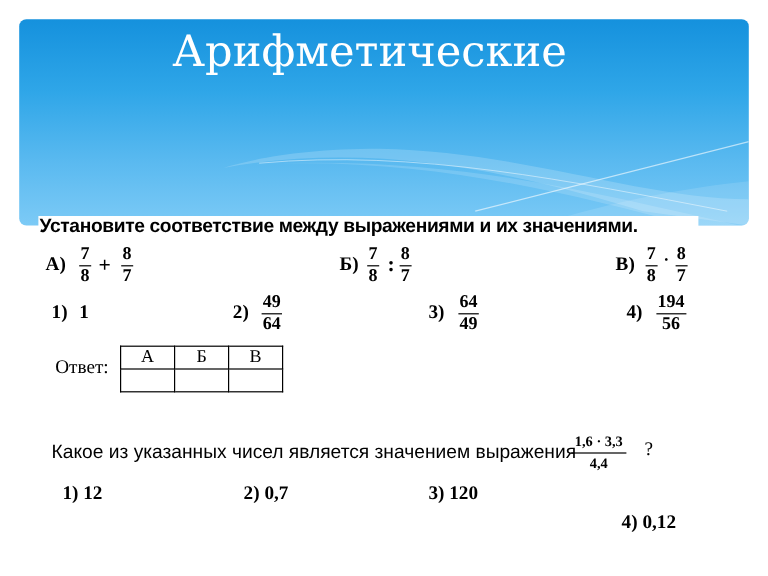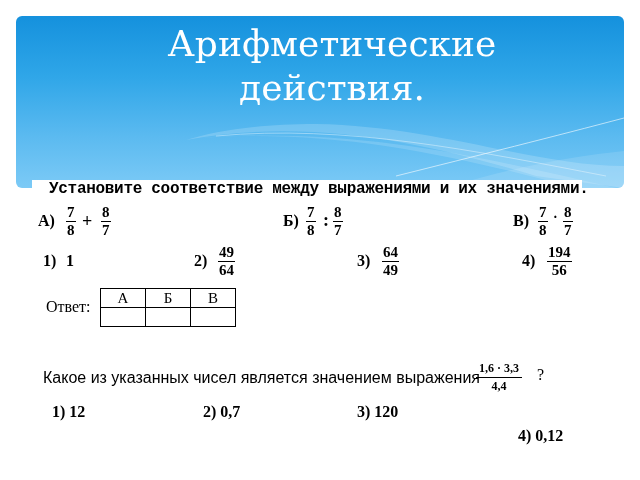--- a/index.html
+++ b/index.html
@@ -10,33 +10,33 @@
     color: #000;
   }
   .banner {
     position: absolute; left: 16px; top: 16px; width: 608px; height: 172px;
     border-radius: 6px;
     background: linear-gradient(to bottom, #1591dd 0%, #2fa6e8 35%, #5bbaf0 70%, #7ccaf6 100%);
     overflow: hidden;
   }
   .banner svg { position: absolute; left: 0; top: 0; }
   .title {
-    position: absolute; left: 28px; top: 22px; width: 608px;
+    position: absolute; left: 4px; top: 22px; width: 608px;
     text-align: center; color: #ffffff;
     font-family: "DejaVu Serif", serif;
     font-size: 36px; line-height: 44px; font-weight: normal;
   }
   .task-box {
     position: absolute; left: 32px; top: 180px; width: 550px; height: 20px;
     background: #ffffff;
   }
   .task-text {
     position: absolute; left: 33px; top: 180px;
-    font-family: Liberation Mono, monospace; font-size: 16px; font-weight: bold;
-    letter-spacing: -0.3px; white-space: nowrap; margin-left: 16px;
+    font-family: Liberation Sans, sans-serif; font-size: 16px; font-weight: bold;
+    letter-spacing: -0.3px; white-space: nowrap;
   }
   .abs { position: absolute; white-space: nowrap; }
   .lbl { font-family: "Liberation Serif", serif; font-size: 16px; font-weight: bold; }
   .frac {
     position: absolute; display: inline-flex; flex-direction: column; align-items: center;
     font-family: "Liberation Serif", serif; font-weight: bold; font-size: 15px; line-height: 15px;
   }
   .frac .num { padding: 0 1px 1px 1px; border-bottom: 1.2px solid #000; }
   .frac .den { padding-top: 1px; }
   .op { position: absolute; font-family: "Liberation Serif", serif; font-size: 18px; font-weight: bold; }
@@ -58,21 +58,20 @@
   <svg width="608" height="172" viewBox="0 0 608 172">
     <path d="M170 124 C 300 100, 420 130, 520 160 L 608 172 L 608 150 C 520 150, 420 110, 300 108 C 240 108, 200 115, 170 124 Z" fill="#ffffff" fill-opacity="0.18"></path>
     <path d="M180 122 C 320 112, 440 140, 560 172 L 600 172 C 480 145, 350 110, 180 122 Z" fill="#ffffff" fill-opacity="0.15"></path>
     <path d="M380 160 C 460 140, 540 120, 608 102" stroke="#ffffff" stroke-opacity="0.6" stroke-width="1" fill="none"></path>
     <path d="M200 120 C 330 108, 460 135, 590 160" stroke="#ffffff" stroke-opacity="0.5" stroke-width="0.8" fill="none"></path>
     <path d="M430 172 C 500 150, 560 140, 608 135 L 608 172 Z" fill="#ffffff" fill-opacity="0.12"></path>
   </svg>
 </div>
 <div class="title">
   <div>Арифметические</div>
-  <div>действия.</div>
 </div>
 
 <div class="task-box"></div>
 <div class="task-text">Установите соответствие между выражениями и их значениями.</div>
 
 <span class="abs lbl" style="left:38px;top:212px;">А)</span>
 <span class="frac" style="left:66px;top:205px;">
   <span class="num">7</span>
   <span class="den">8</span>
 </span>

